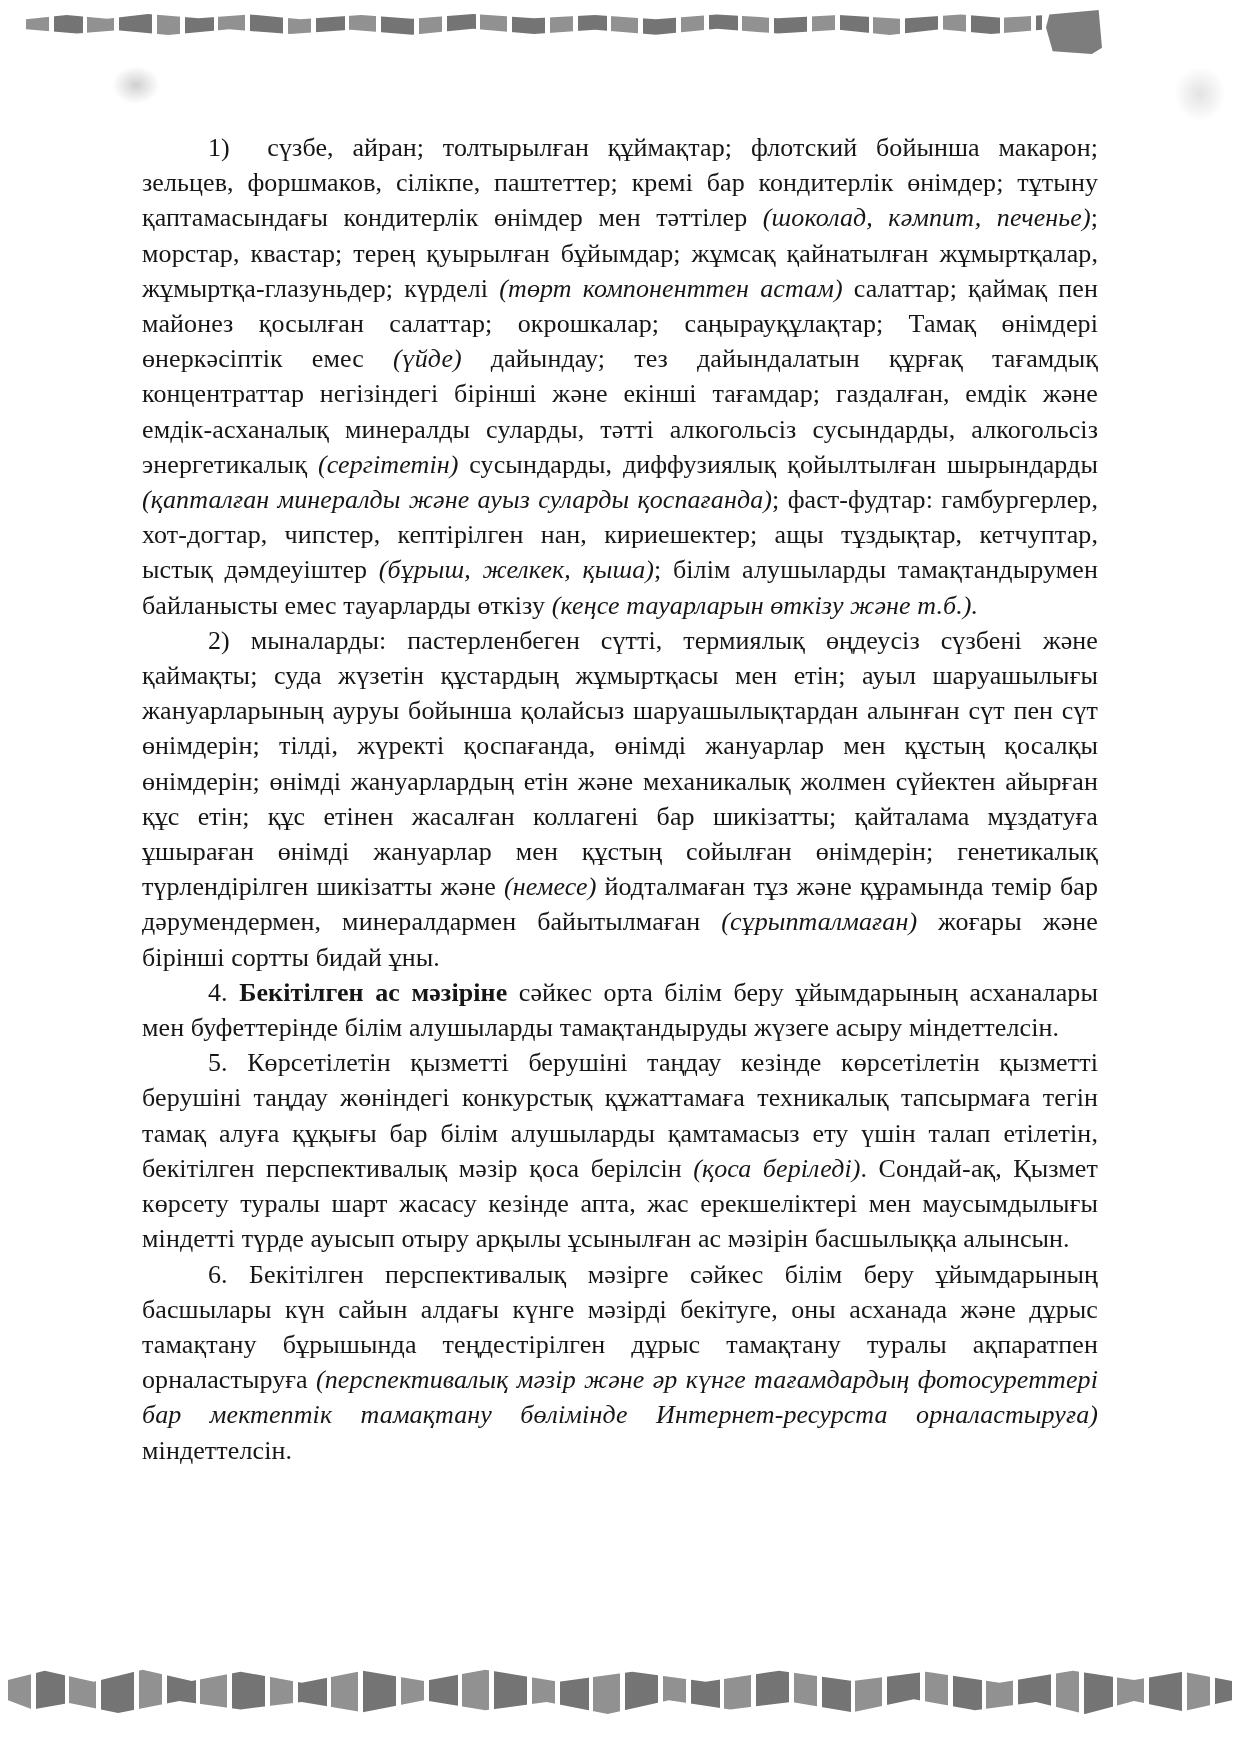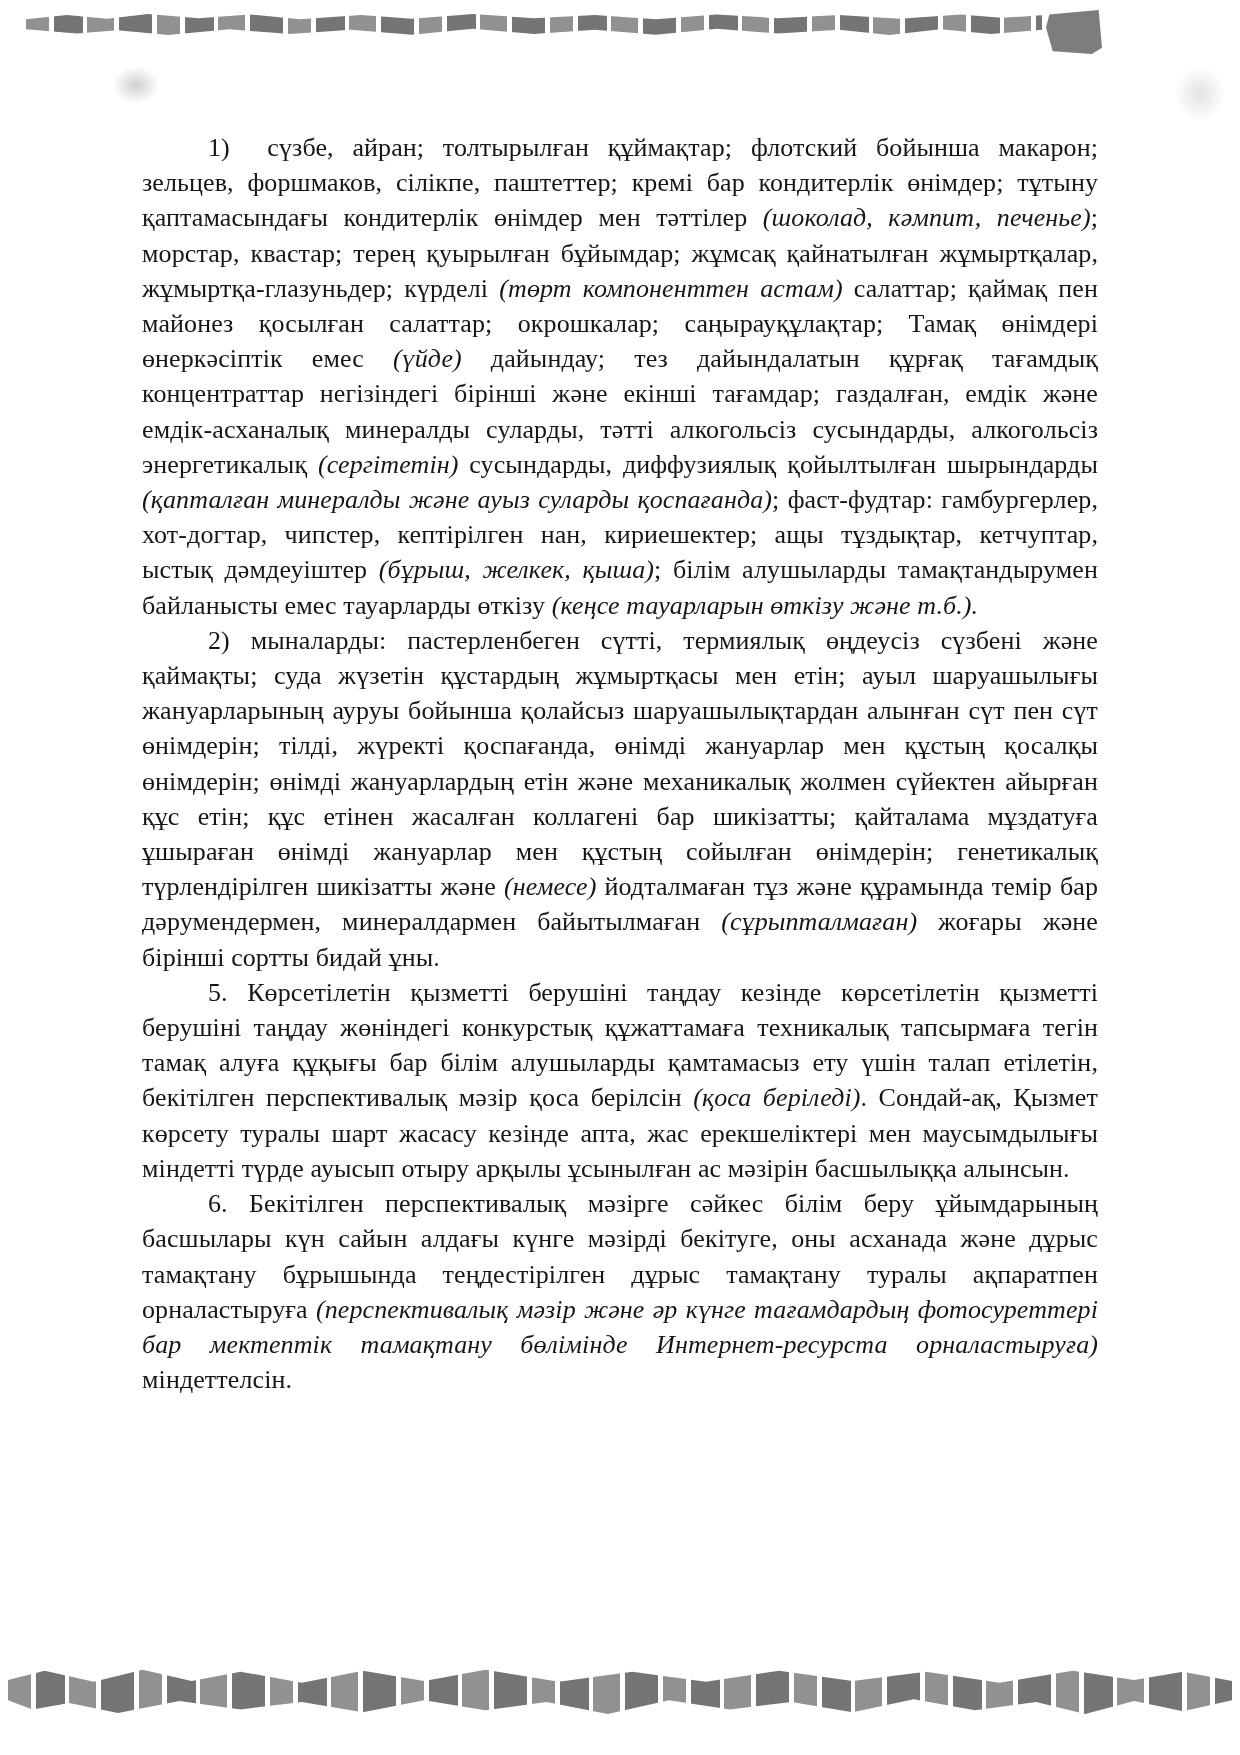--- a/index.html
+++ b/index.html
@@ -80,17 +80,18 @@
 <body>
 
 <div class="page">
   <div class="band band-top"></div>
   <div class="blob"></div>
   <div class="smudge smudge-a"></div>
   <div class="smudge smudge-b"></div>
   <div class="content">
       <p><span class="run">1)&nbsp; сүзбе, айран; толтырылған құймақтар; флотский бойынша макарон; зельцев, форшмаков, сілікпе, паштеттер; кремі бар кондитерлік өнімдер; тұтыну қаптамасындағы кондитерлік өнімдер мен тәттілер </span><span class="run i">(шоколад, кәмпит, печенье)</span><span class="run">; морстар, квастар; терең қуырылған бұйымдар; жұмсақ қайнатылған жұмыртқалар, жұмыртқа-глазуньдер; күрделі </span><span class="run i">(төрт компоненттен астам)</span><span class="run"> салаттар; қаймақ пен майонез қосылған салаттар; окрошкалар; саңырауқұлақтар; Тамақ өнімдері өнеркәсіптік емес </span><span class="run i">(үйде)</span><span class="run"> дайындау; тез дайындалатын құрғақ тағамдық концентраттар негізіндегі бірінші және екінші тағамдар; газдалған, емдік және емдік-асханалық минералды суларды, тәтті алкогольсіз сусындарды, алкогольсіз энергетикалық </span><span class="run i">(сергітетін)</span><span class="run"> сусындарды, диффузиялық қойылтылған шырындарды </span><span class="run i">(қапталған минералды және ауыз суларды қоспағанда)</span><span class="run">; фаст-фудтар: гамбургерлер, хот-догтар, чипстер, кептірілген нан, кириешектер; ащы тұздықтар, кетчуптар, ыстық дәмдеуіштер </span><span class="run i">(бұрыш, желкек, қыша)</span><span class="run">; білім алушыларды тамақтандырумен байланысты емес тауарларды өткізу </span><span class="run i">(кеңсе тауарларын өткізу және т.б.).</span></p>
       <p><span class="run">2) мыналарды: пастерленбеген сүтті, термиялық өңдеусіз сүзбені және қаймақты; суда жүзетін құстардың жұмыртқасы мен етін; ауыл шаруашылығы жануарларының ауруы бойынша қолайсыз шаруашылықтардан алынған сүт пен сүт өнімдерін; тілді, жүректі қоспағанда, өнімді жануарлар мен құстың қосалқы өнімдерін; өнімді жануарлардың етін және механикалық жолмен сүйектен айырған құс етін; құс етінен жасалған коллагені бар шикізатты; қайталама мұздатуға ұшыраған өнімді жануарлар мен құстың сойылған өнімдерін; генетикалық түрлендірілген шикізатты және </span><span class="run i">(немесе)</span><span class="run"> йодталмаған тұз және құрамында темір бар дәрумендермен, минералдармен байытылмаған </span><span class="run i">(сұрыпталмаған)</span><span class="run"> жоғары және бірінші сортты бидай ұны.</span></p>
+      <p><span class="run">4. </span><span class="run b">Бекітілген ас мәзіріне</span><span class="run"> сәйкес орта білім беру ұйымдарының асханалары мен буфеттерінде білім алушыларды тамақтандыруды жүзеге асыру міндеттелсін.</span></p>
       <p><span class="run">5. Көрсетілетін қызметті берушіні таңдау кезінде көрсетілетін қызметті берушіні таңдау жөніндегі конкурстық құжаттамаға техникалық тапсырмаға тегін тамақ алуға құқығы бар білім алушыларды қамтамасыз ету үшін талап етілетін, бекітілген перспективалық мәзір қоса берілсін </span><span class="run i">(қоса беріледі)</span><span class="run">. Сондай-ақ, Қызмет көрсету туралы шарт жасасу кезінде апта, жас ерекшеліктері мен маусымдылығы міндетті түрде ауысып отыру арқылы ұсынылған ас мәзірін басшылыққа алынсын.</span></p>
       <p><span class="run">6. Бекітілген перспективалық мәзірге сәйкес білім беру ұйымдарының басшылары күн сайын алдағы күнге мәзірді бекітуге, оны асханада және дұрыс тамақтану бұрышында теңдестірілген дұрыс тамақтану туралы ақпаратпен орналастыруға </span><span class="run i">(перспективалық мәзір және әр күнге тағамдардың фотосуреттері бар мектептік тамақтану бөлімінде Интернет-ресурста орналастыруға)</span><span class="run"> міндеттелсін.</span></p>
     </div>
   <div class="band band-bottom"></div>
 </div>
 
 </body></html>

